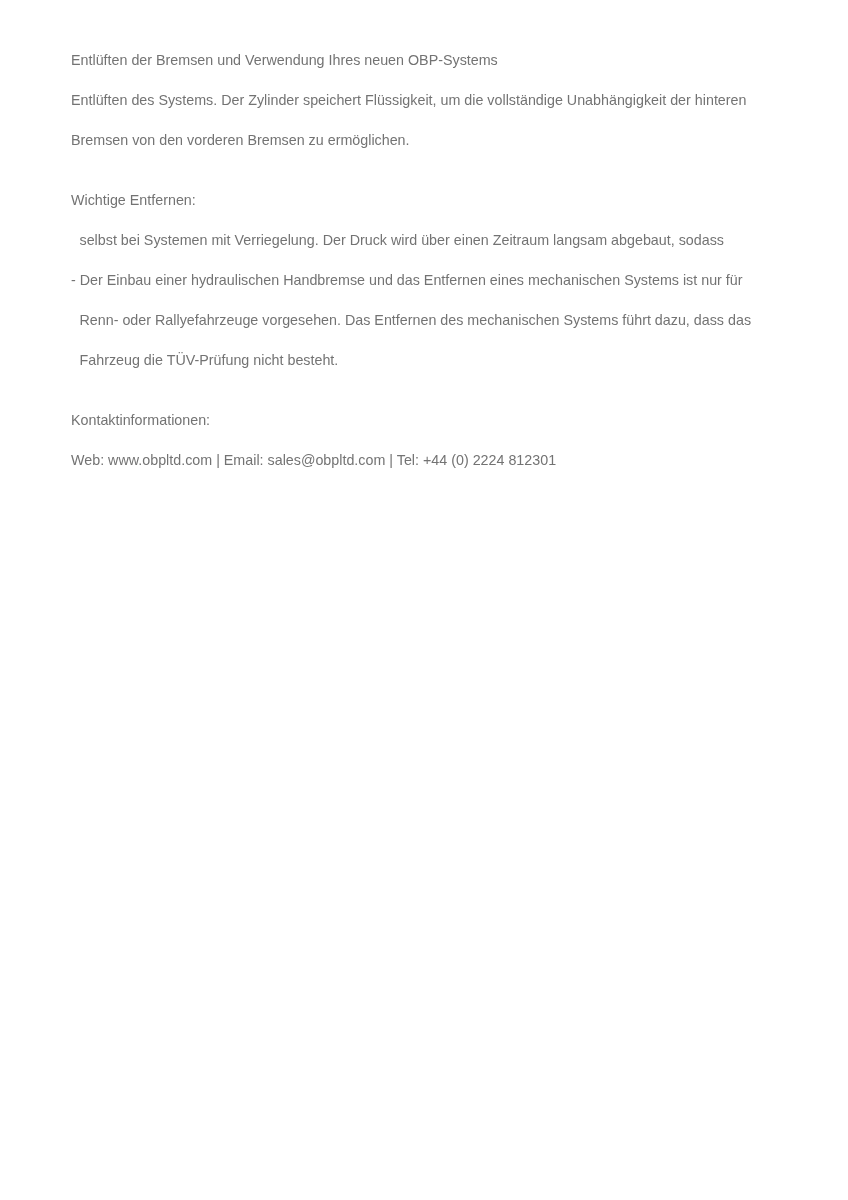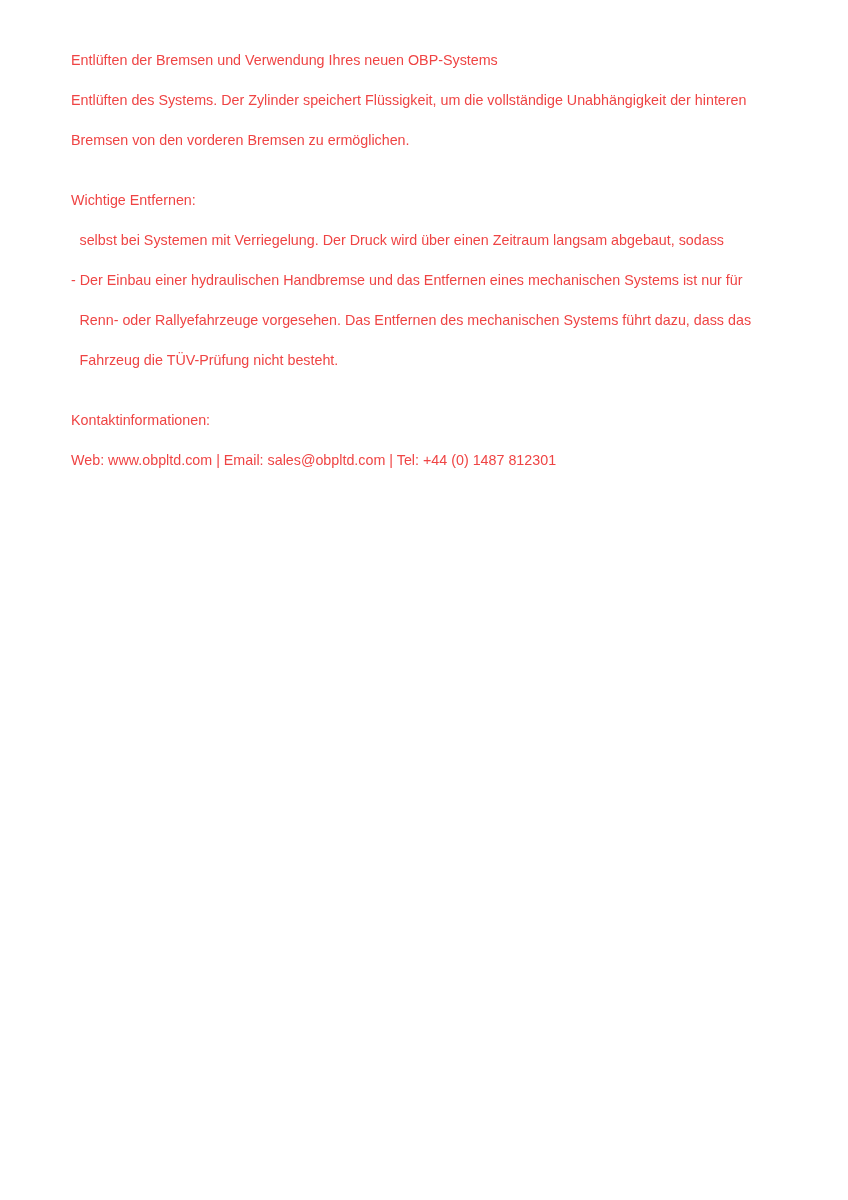--- a/index.html
+++ b/index.html
@@ -13,21 +13,21 @@
     position: relative;
     overflow: hidden;
     font-family: "Liberation Sans", sans-serif;
   }
   .doc {
     position: absolute;
     top: 40px;
     left: 71px;
     right: 40px;
     font-size: 14.3px;
-    color: #ef4444;
+    color: #737373;
     font-weight: 400;
   }
   .line {
     height: 40px;
     line-height: 40px;
     white-space: pre;
   }
   .cont {
     padding-left: 8.5px;
   }
@@ -54,15 +54,15 @@
   </div>
 
   <div>
     <div class="line">- Der Einbau einer hydraulischen Handbremse und das Entfernen eines mechanischen Systems ist nur für</div>
     <div class="line cont">Renn- oder Rallyefahrzeuge vorgesehen. Das Entfernen des mechanischen Systems führt dazu, dass das</div>
     <div class="line cont">Fahrzeug die TÜV-Prüfung nicht besteht.</div>
   </div>
 
   <div class="line sect-gap">Kontaktinformationen:</div>
 
-  <div class="line">Web: www.obpltd.com | Email: sales@obpltd.com | Tel: +44 (0) 1487 812301</div>
+  <div class="line">Web: www.obpltd.com | Email: sales@obpltd.com | Tel: +44 (0) 2224 812301</div>
 
 </div>
 
 </body></html>

